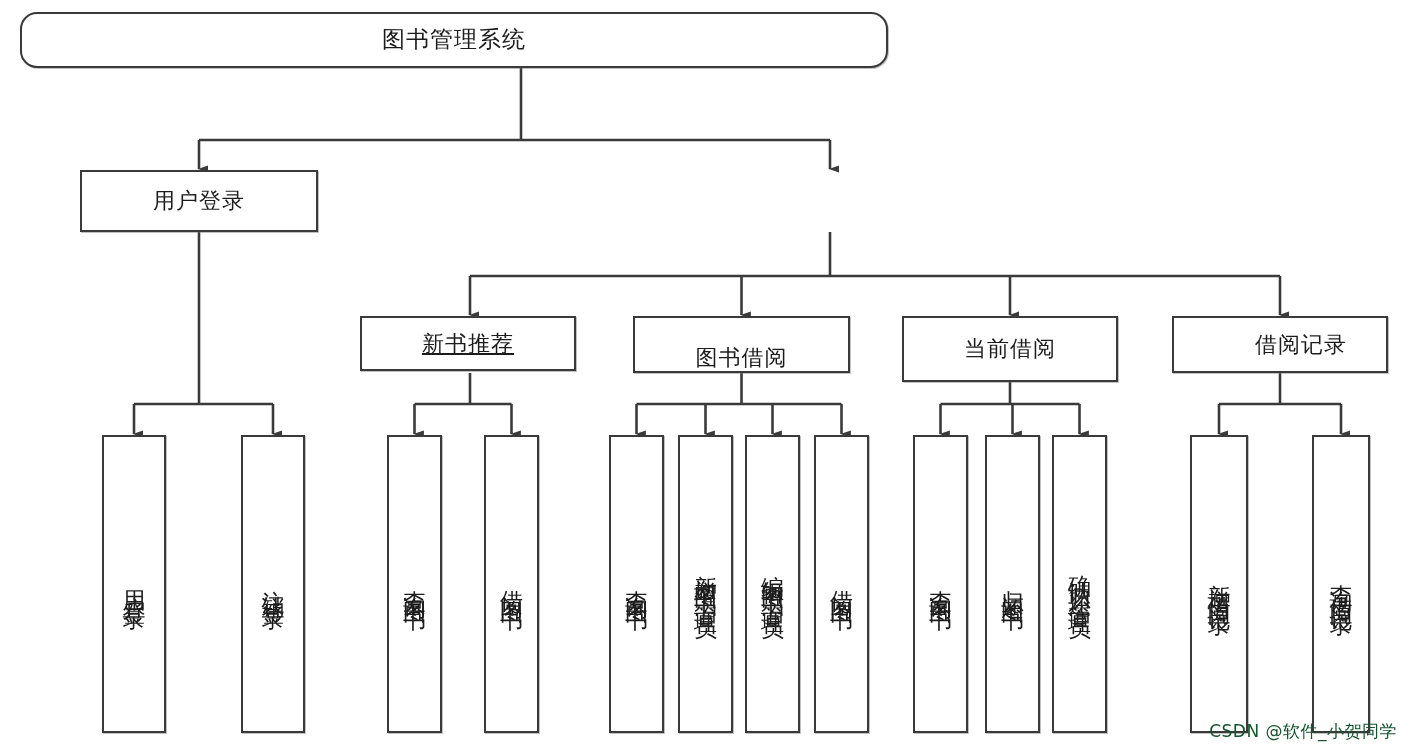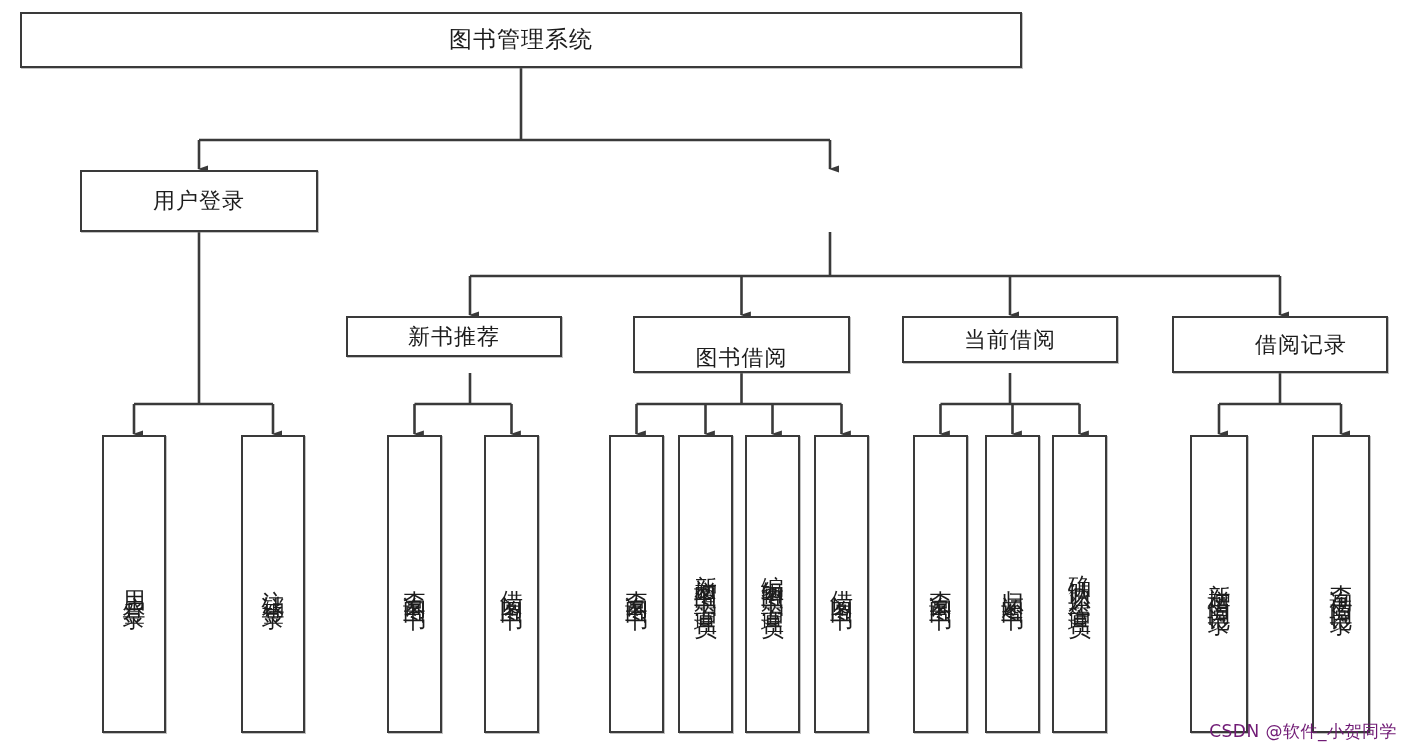--- a/index.html
+++ b/index.html
@@ -17,21 +17,21 @@
   .h-node span{font-size:22px;letter-spacing:1px;}
   #root span{font-size:23px;}
 
   
   .v-node{align-items:center;justify-content:center;padding:4px 0;}
   .v-node span{writing-mode:vertical-rl;text-orientation:upright;
                font-size:23px;letter-spacing:6px;line-height:1;
                white-space:nowrap;}
 
   #watermark{position:absolute;right:8px;bottom:4px;font-size:17px;
-             color:#701a75;white-space:nowrap;letter-spacing:.5px;}
+             color:#14532d;white-space:nowrap;letter-spacing:.5px;}
 </style>
 </head>
 <body>
 
 <div id="stage">
 
   <svg class="lines" viewBox="0 0 1405 747">
     <defs>
       <marker id="arrow" markerWidth="9" markerHeight="11" refX="3.6" refY="9.4" orient="auto" markerUnits="userSpaceOnUse">
         <path d="M0,0 L7.2,0 L3.6,10.5 Z" fill="#3a3a3a"></path>
@@ -67,38 +67,38 @@
         <line x1="940.5" y1="404" x2="940.5" y2="434" marker-end="url(#arrow)"></line>
         <line x1="1012.5" y1="404" x2="1012.5" y2="434" marker-end="url(#arrow)"></line>
         <line x1="1079.5" y1="404" x2="1079.5" y2="434" marker-end="url(#arrow)"></line>
         <line x1="1280" y1="373" x2="1280" y2="404"></line>
         <line x1="1219" y1="404" x2="1341" y2="404"></line>
         <line x1="1219" y1="404" x2="1219" y2="434" marker-end="url(#arrow)"></line>
         <line x1="1341" y1="404" x2="1341" y2="434" marker-end="url(#arrow)"></line>
       </g>
   </svg>
 
-  <div class="node h-node" id="root" style="left: 20px; top: 12px; width: 1002px; height: 56px;">
+  <div class="node h-node" id="root" style="left: 20px; top: 12px; width: 868px; height: 56px; border-radius: 17px;">
     <span>图书管理系统</span>
   </div>
 
   <div class="node h-node" id="login" style="left: 80px; top: 170px; width: 238px; height: 62px;">
     <span>用户登录</span>
   </div>
 
 
-  <div class="node h-node" id="newbooks" style="left: 346px; top: 316px; width: 216px; height: 41px;">
+  <div class="node h-node" id="newbooks" style="left: 360px; top: 316px; width: 216px; height: 55px; text-decoration: underline;">
     <span>新书推荐</span>
   </div>
 
   <div class="node h-node" id="borrow" style="left: 633px; top: 316px; width: 217px; height: 57px; align-items: flex-end;">
     <span>图书借阅</span>
   </div>
 
-  <div class="node h-node" id="current" style="left: 902px; top: 316px; width: 216px; height: 47px;">
+  <div class="node h-node" id="current" style="left: 902px; top: 316px; width: 216px; height: 66px;">
     <span>当前借阅</span>
   </div>
 
   <div class="node h-node" id="records" style="left: 1172px; top: 316px; width: 216px; height: 57px; padding-left: 42px;">
     <span>借阅记录</span>
   </div>
 
   <div class="node v-node" id="leaf_user_login" style="left: 102px; top: 435px; width: 64px; height: 298px;">
     <span>用户登录</span>
   </div>

